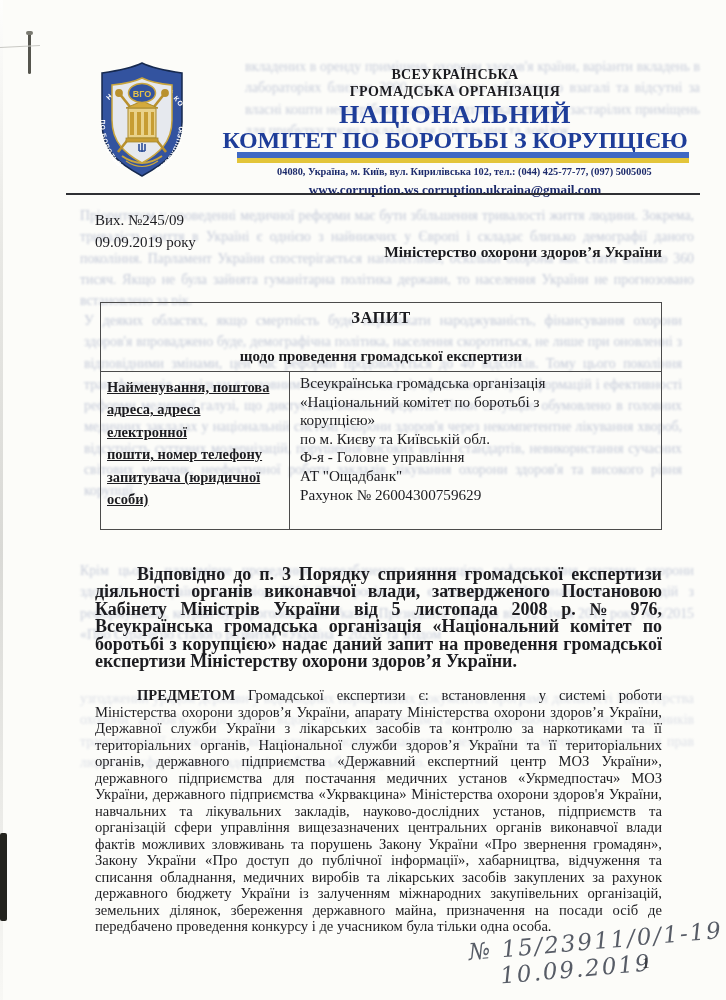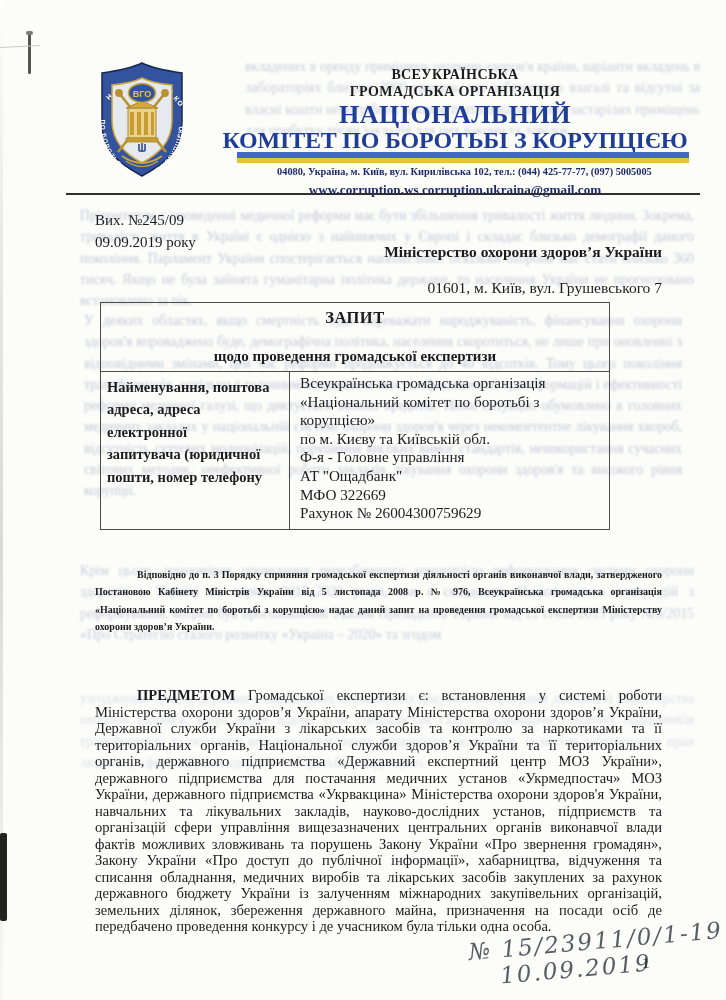--- a/index.html
+++ b/index.html
@@ -45,33 +45,33 @@
     font-size:13.2px;color:#1c2a6b;}
   .separator{left:66px;top:193px;width:634px;height:2px;background:#2f3034;}
 
   
   .ref{left:95px;font-size:15px;}
   .ref1{top:212px;} .ref2{top:216px;margin-top:18px;}
   .rcp-name{right:64px;top:243px;font-weight:bold;font-size:15.5px;}
   .rcp-addr{right:64px;top:279px;font-size:15.5px;text-align:right;}
 
   
-  .req-table{left:100px;top:302px;width:510px;height:228px;border:1.5px solid #4b4b4b;
+  .req-table{left:100px;top:302px;width:562px;height:228px;border:1.5px solid #4b4b4b;
     box-sizing:border-box;display:flex;flex-direction:column;}
   .req-head{border-bottom:1.2px solid #4b4b4b;text-align:center;padding:5px 0 6px 0;}
   .req-title{font-weight:bold;font-size:16.5px;letter-spacing:.5px;}
   .req-subtitle{font-weight:bold;font-size:15px;margin-top:20px;}
   .req-row{display:flex;flex:1;}
   .req-label{width:189px;border-right:1.2px solid #4b4b4b;box-sizing:border-box;
-    padding:4px 6px;font-weight:bold;font-size:14.5px;line-height:22.4px;}
+    padding:4px 6px;font-weight:bold;font-size:14.5px;line-height:22.4px;text-decoration:underline;}
   .req-value{flex:1;padding:2px 10px;font-size:15.2px;line-height:18.6px;}
 
   
   .para{left:95px;width:567px;text-align:justify;text-indent:42px;}
-  .p1{top:566px;font-weight:bold;font-size:10px;line-height:17.4px;}
+  .p1{top:566px;font-weight:bold;font-size:18px;line-height:17.4px;}
   .p2{top:687px;font-size:14.6px;line-height:16.5px;}
   .p2 .lead{font-weight:bold;}
 
   
   .hand{font-family:"DejaVu Serif","Liberation Serif",serif;font-style:italic;
     color:#575c66;letter-spacing:2px;white-space:nowrap;}
   .hand1{left:468px;top:928px;font-size:23px;transform:rotate(-5deg);}
   .hand2{left:500px;top:956px;font-size:23px;transform:rotate(-5deg);}
   .pagenum{left:642px;top:955px;font-size:15px;color:#2a2a2e;}
 </style>
@@ -142,42 +142,41 @@
     <div class="flag-yellow"></div>
   </div>
   <div class="abs fg addr-line">04080, Україна, м. Київ, вул. Кирилівська 102, тел.: (044) 425-77-77, (097) 5005005</div>
   <div class="abs fg contact-line">www.corruption.ws  corruption.ukraina@gmail.com</div>
   <div class="abs fg separator"></div>
 
   <div class="abs fg ref ref1">Вих. №245/09</div>
   <div class="abs fg ref ref2">09.09.2019 року</div>
 
   <div class="abs fg rcp-name">Міністерство охорони здоров’я України</div>
-  <div class="abs fg rcp-addr">01601, м. Київ, вул. Грушевського 7</div>
 
   <div class="abs fg req-table">
     <div class="req-head">
       <div class="req-title">ЗАПИТ</div>
       <div class="req-subtitle">щодо проведення громадської експертизи</div>
     </div>
     <div class="req-row">
       <div class="req-label">
         <div>Найменування, поштова</div>
         <div>адреса, адреса електронної</div>
+        <div>пошти, номер телефону</div>
         <div>запитувача (юридичної</div>
-        <div>пошти, номер телефону</div>
+        <div>особи)</div>
       </div>
       <div class="req-value">
         <div>Всеукраїнська громадська організація</div>
         <div>«Національний комітет по боротьбі з</div>
         <div>корупцією»</div>
         <div>по м. Києву та Київській обл.</div>
         <div>Ф-я - Головне управління</div>
         <div>АТ "Ощадбанк"</div>
-        <div>МФО 322669</div>
         <div>Рахунок № 26004300759629</div>
       </div>
     </div>
   </div>
 
   <div class="abs fg para p1">Відповідно до п. 3 Порядку сприяння громадської експертизи діяльності органів виконавчої влади, затвердженого Постановою Кабінету Міністрів України від 5 листопада 2008 р. № 976, Всеукраїнська громадська організація «Національний комітет по боротьбі з корупцією» надає даний запит на проведення громадської експертизи Міністерству охорони здоров’я України.</div>
   <div class="abs fg para p2"><span class="lead">ПРЕДМЕТОМ</span><span> Громадської експертизи є: встановлення у системі роботи Міністерства охорони здоров’я України, апарату Міністерства охорони здоров’я України, Державної служби України з лікарських засобів та контролю за наркотиками та її територіальних органів, Національної служби здоров’я України та її територіальних органів, державного підприємства «Державний експертний центр МОЗ України», державного підприємства для постачання медичних установ «Укрмедпостач» МОЗ України, державного підприємства «Укрвакцина» Міністерства охорони здоров'я України, навчальних та лікувальних закладів, науково-дослідних установ, підприємств та організацій сфери управління вищезазначених центральних органів виконавчої влади фактів можливих зловживань та порушень  Закону України «Про звернення громадян», Закону України «Про доступ до публічної інформації», хабарництва, відчуження та списання обладнання, медичних виробів та лікарських засобів закуплених за рахунок державного бюджету України із залученням міжнародних закупівельних організацій, земельних ділянок, збереження державного майна, призначення на посади осіб де передбачено проведення конкурсу і де учасником була тільки одна особа.</span></div>
 
   <div class="abs fg hand hand1">№ 15/23911/0/1-19</div>
   <div class="abs fg hand hand2">10.09.2019</div>

